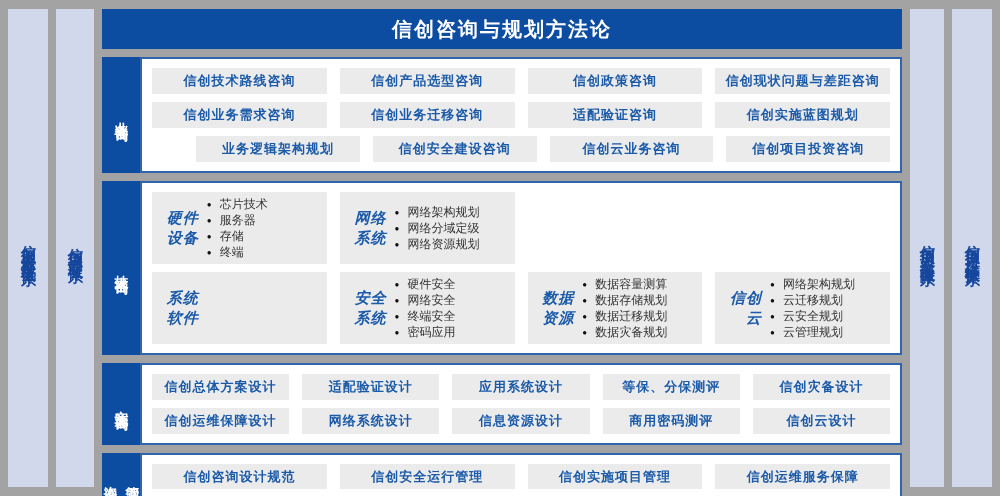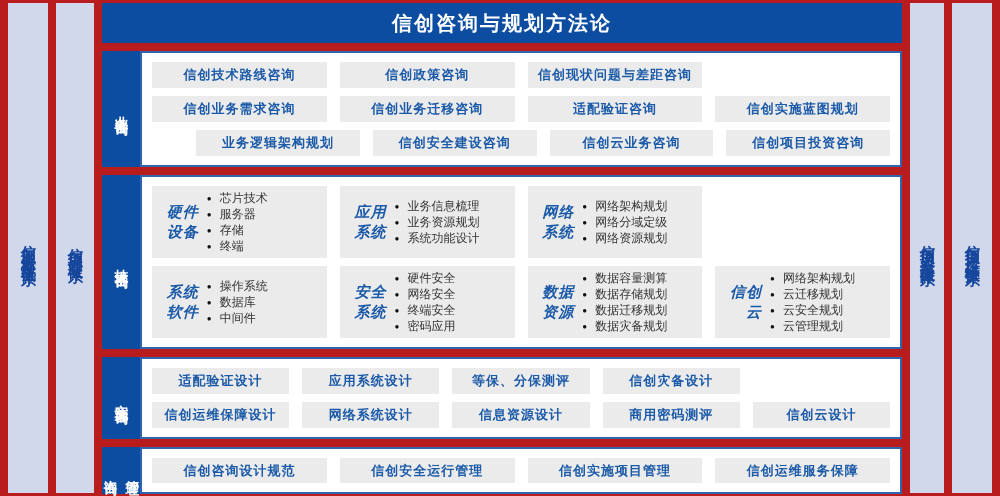--- a/index.html
+++ b/index.html
@@ -12,23 +12,23 @@
     --bullet-text:#333333;
   }
   *{box-sizing:border-box;margin:0;padding:0;}
   html,body{background:#ffffff;}
   body{
     font-family:"Liberation Sans","DejaVu Sans",sans-serif;
     width:1000px;height:496px;overflow:hidden;
   }
   .canvas{
     width:1000px;height:496px;
-    padding:3px 8px;
+    padding:9px 8px;
     display:flex;gap:8px;
-    background:#b91c1c;
+    background:#a3a3a3;
   }
   
   .vbar{
     background:var(--sidebar-bg);
     display:flex;align-items:center;justify-content:center;
     flex:0 0 auto;
   }
   .vbar .vtext{
     writing-mode:vertical-rl;text-orientation:upright;
     color:var(--sidebar-text);
@@ -118,20 +118,21 @@
       <h1>信创咨询与规划方法论</h1>
     </header>
     <div id="sections">
         <section class="section section-business-consulting">
           <div class="section-label">
             <span class="vtext">业务咨询</span>
           </div>
           <div class="panel">
             <div class="grid" style="grid-template-columns: repeat(4, 1fr);">
               <div class="box">信创技术路线咨询</div>
+              <div class="box">信创产品选型咨询</div>
               <div class="box">信创政策咨询</div>
               <div class="box">信创现状问题与差距咨询</div>
             </div>
             <div class="grid" style="grid-template-columns: repeat(4, 1fr);">
               <div class="box">信创业务需求咨询</div>
               <div class="box">信创业务迁移咨询</div>
               <div class="box">适配验证咨询</div>
               <div class="box">信创实施蓝图规划</div>
             </div>
             <div class="grid" style="grid-template-columns: repeat(4, 1fr); margin-left: 44px;">
@@ -151,44 +152,31 @@
               <div class="card">
                 <div class="card-title">硬件设备</div>
                 <ul>
                   <li>芯片技术</li>
                   <li>服务器</li>
                   <li>存储</li>
                   <li>终端</li>
                 </ul>
               </div>
               <div class="card">
-                <div class="card-title">应用系统</div>
-                <ul>
-                  <li>业务信息梳理</li>
-                  <li>业务资源规划</li>
-                  <li>系统功能设计</li>
-                </ul>
-              </div>
-              <div class="card">
                 <div class="card-title">网络系统</div>
                 <ul>
                   <li>网络架构规划</li>
                   <li>网络分域定级</li>
                   <li>网络资源规划</li>
                 </ul>
               </div>
             </div>
             <div class="grid" style="grid-template-columns: repeat(4, 1fr);">
               <div class="card">
                 <div class="card-title">系统软件</div>
-                <ul>
-                  <li>操作系统</li>
-                  <li>数据库</li>
-                  <li>中间件</li>
-                </ul>
               </div>
               <div class="card">
                 <div class="card-title">安全系统</div>
                 <ul>
                   <li>硬件安全</li>
                   <li>网络安全</li>
                   <li>终端安全</li>
                   <li>密码应用</li>
                 </ul>
               </div>
@@ -212,20 +200,21 @@
               </div>
             </div>
           </div>
         </section>
         <section class="section section-implementation-consulting">
           <div class="section-label">
             <span class="vtext">实施咨询</span>
           </div>
           <div class="panel">
             <div class="grid" style="grid-template-columns: repeat(5, 1fr);">
+              <div class="box">信创总体方案设计</div>
               <div class="box">适配验证设计</div>
               <div class="box">应用系统设计</div>
               <div class="box">等保、分保测评</div>
               <div class="box">信创灾备设计</div>
             </div>
             <div class="grid" style="grid-template-columns: repeat(5, 1fr);">
               <div class="box">信创运维保障设计</div>
               <div class="box">网络系统设计</div>
               <div class="box">信息资源设计</div>
               <div class="box">商用密码测评</div>

